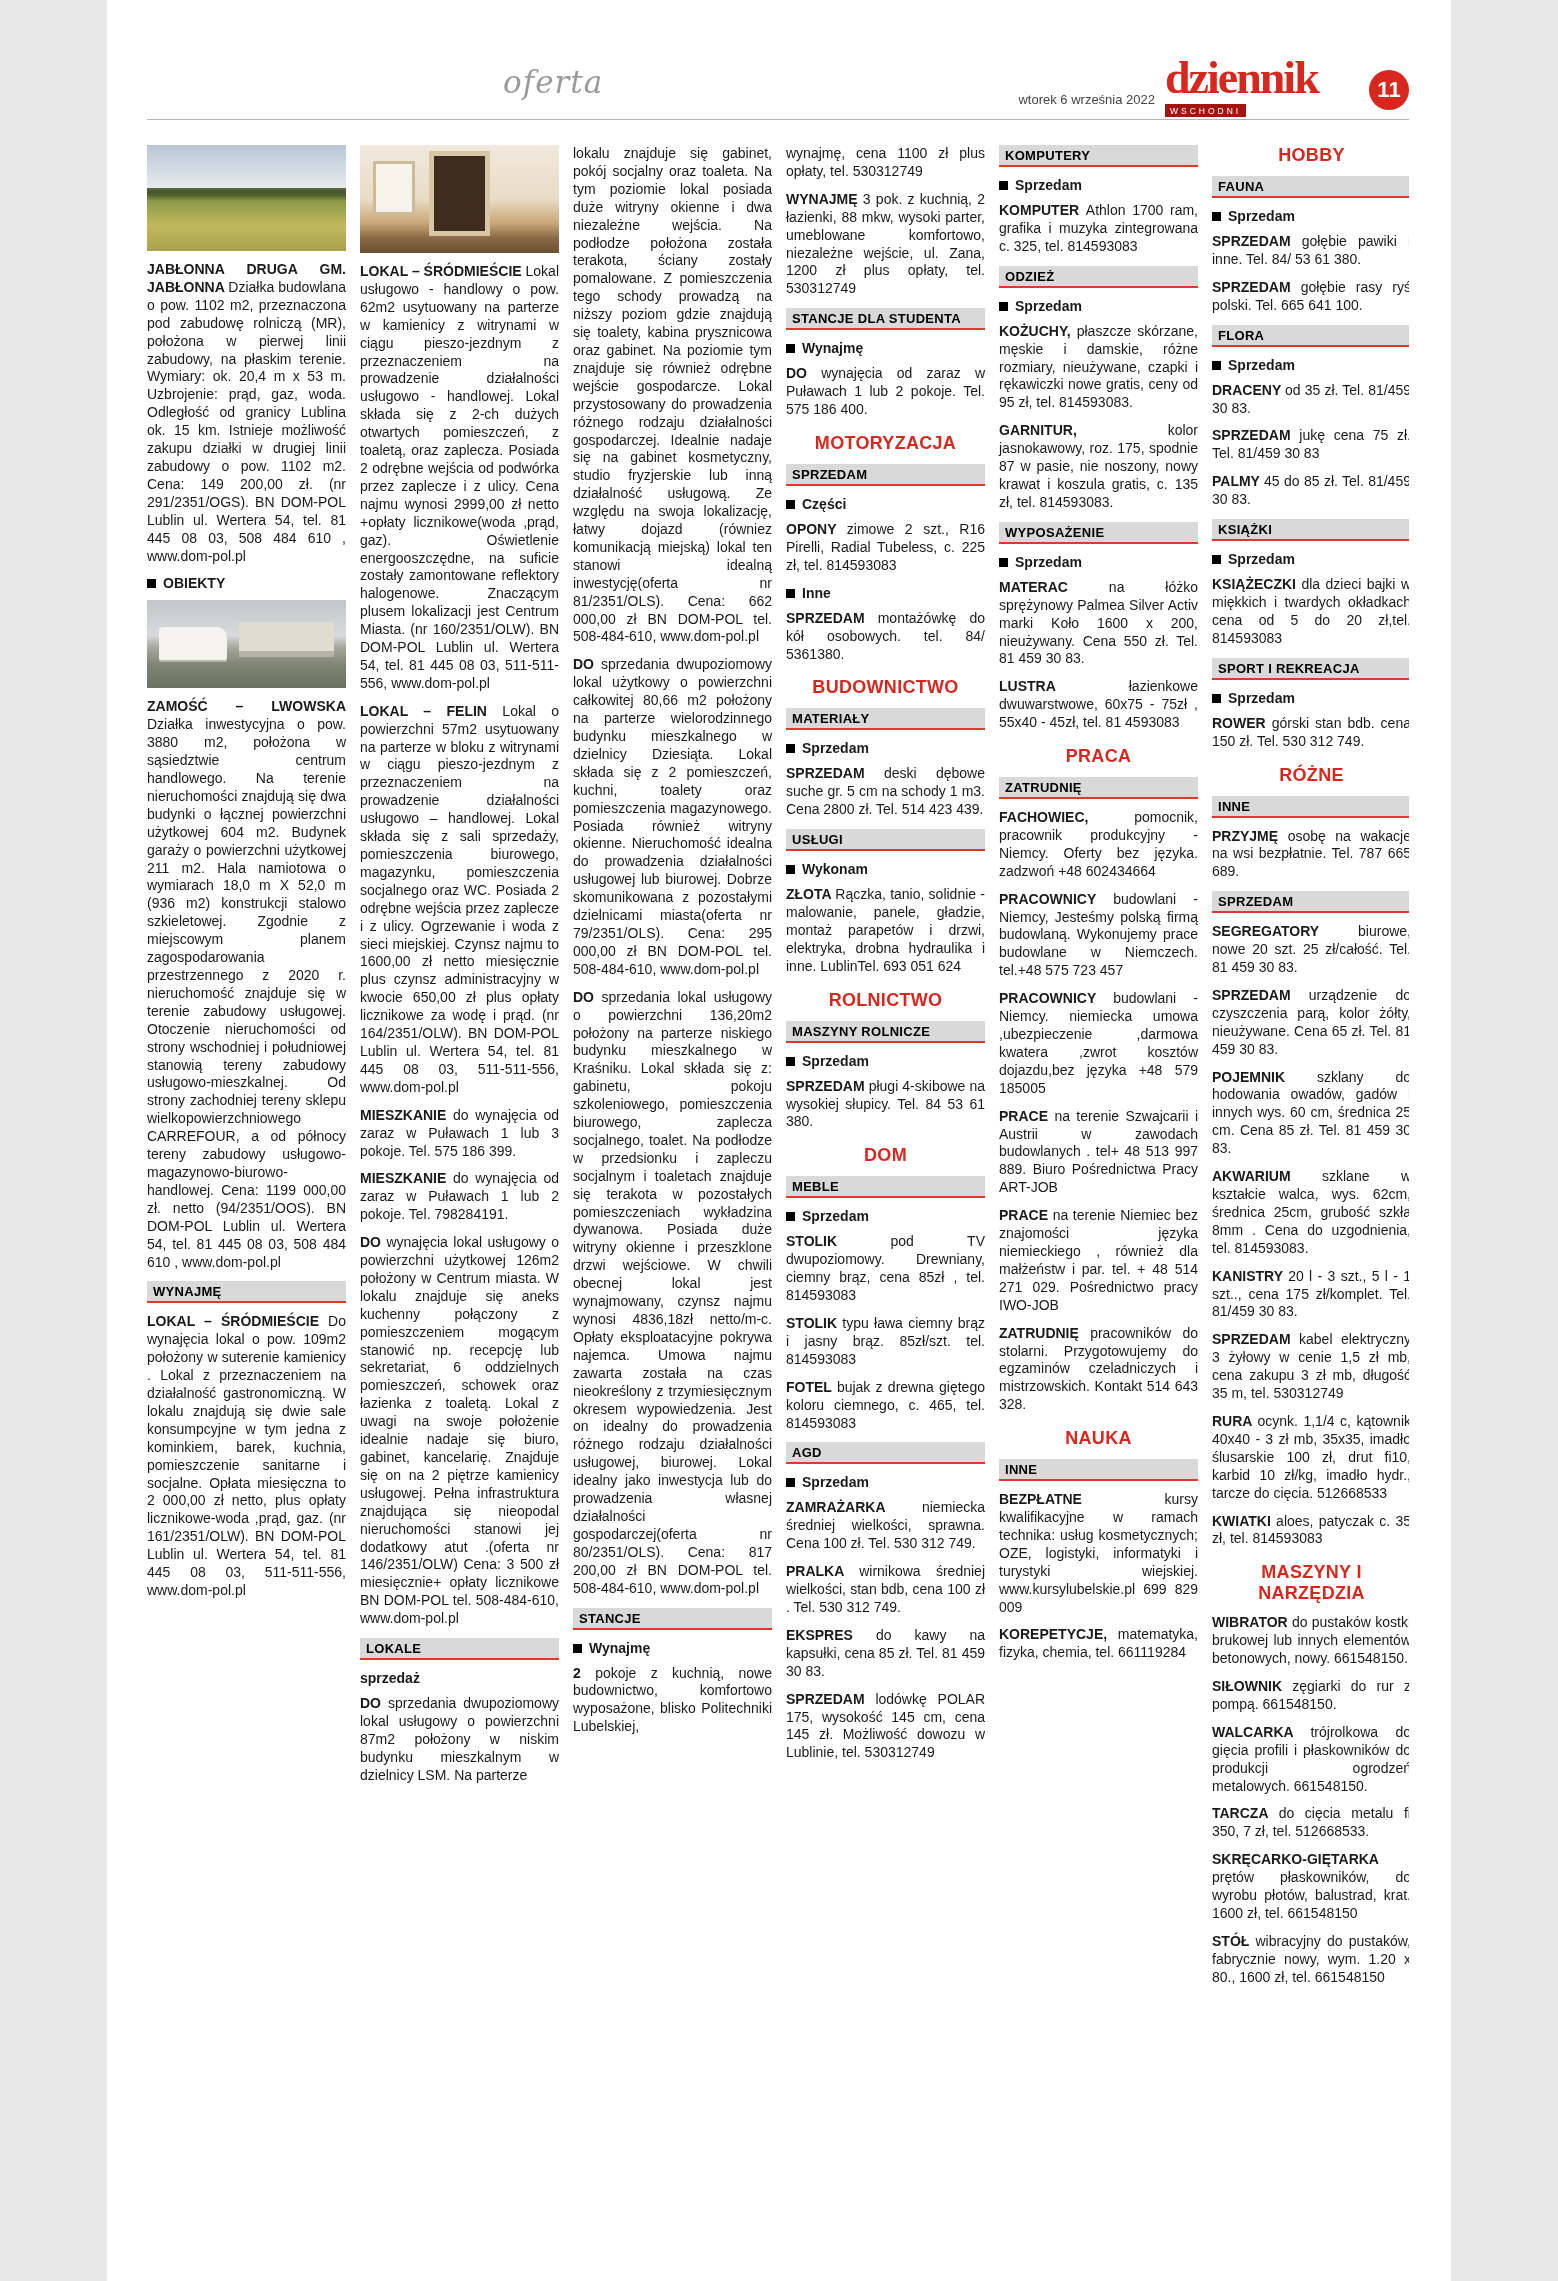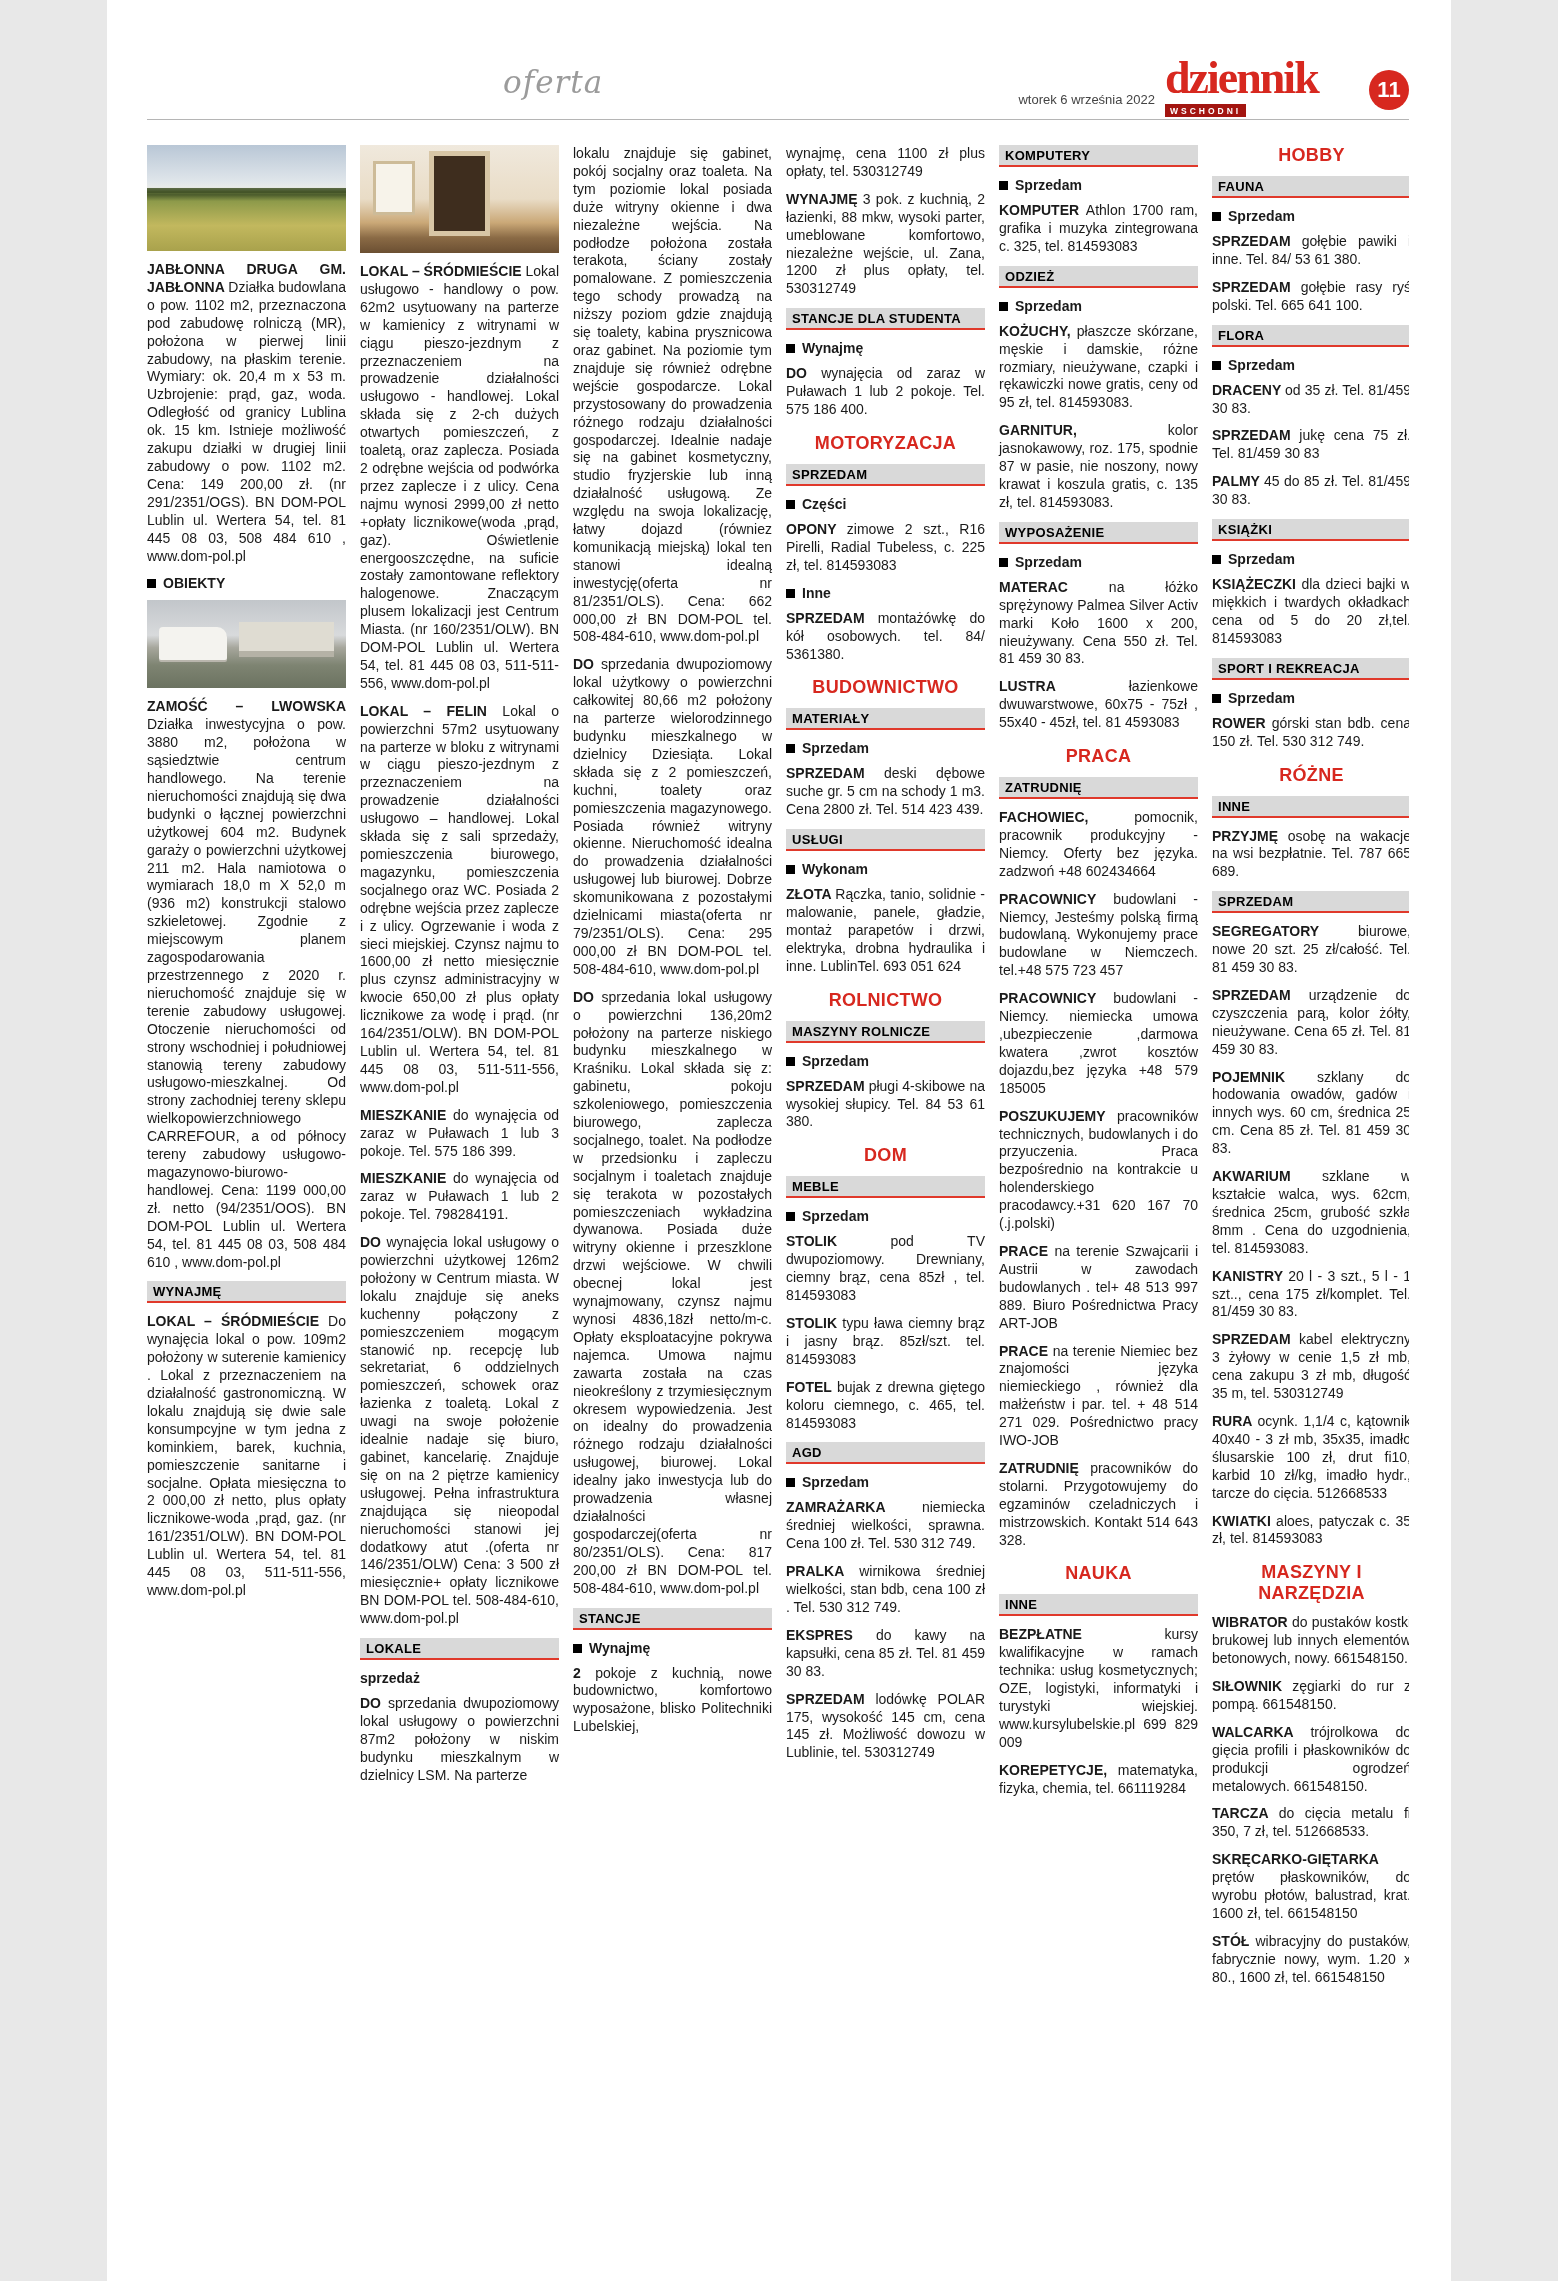--- a/index.html
+++ b/index.html
@@ -24,21 +24,21 @@
   }
   .logo { position:absolute; left:1058px; top:56px; width:200px; text-align:left; }
   .logo-title {
     display:block;
     font-family:"Liberation Serif", serif; font-weight:bold;
     font-size:46px; line-height:0.95; color:#d7281f; letter-spacing:-2px;
   }
   .logo-sub {
     display:inline-block; margin-top:-7px;
     background:#a31510; color:#ffffff;
-    font-size:8.5px; font-weight:bold; letter-spacing:3px; padding:2px 5px 1px;
+    font-size:8.5px; font-weight:normal; letter-spacing:3px; padding:2px 5px 1px;
   }
   .pageno {
     position:absolute; left:1262px; top:70px; width:40px; height:40px;
     border-radius:50%; background:#d7281f; color:#fff;
     font-weight:bold; font-size:22px;
     display:flex; align-items:center; justify-content:center;
   }
   .rule { position:absolute; left:40px; top:119px; width:1262px; border-top:1.5px solid #b5b5b5; }
 
   
@@ -203,21 +203,20 @@
         <p class="ad"><b>GARNITUR, </b>kolor jasnokawowy, roz. 175, spodnie 87 w pasie, nie noszony, nowy krawat i koszula gratis, c. 135 zł, tel. 814593083.</p>
         <div class="bar">WYPOSAŻENIE</div>
         <div class="sub"><span class="sq"></span>Sprzedam</div>
         <p class="ad"><b>MATERAC </b>na łóżko sprężynowy Palmea Silver Activ marki Koło 1600 x 200, nieużywany. Cena 550 zł. Tel. 81 459 30 83.</p>
         <p class="ad"><b>LUSTRA </b>łazienkowe dwuwarstwowe, 60x75 - 75zł , 55x40 - 45zł, tel. 81 4593083</p>
         <div class="cat">PRACA</div>
         <div class="bar">ZATRUDNIĘ</div>
         <p class="ad"><b>FACHOWIEC, </b>pomocnik, pracownik produkcyjny - Niemcy. Oferty bez języka. zadzwoń +48 602434664</p>
         <p class="ad"><b>PRACOWNICY </b>budowlani - Niemcy, Jesteśmy polską firmą budowlaną. Wykonujemy prace budowlane w Niemczech. tel.+48 575 723 457</p>
         <p class="ad"><b>PRACOWNICY </b>budowlani - Niemcy. niemiecka umowa ,ubezpieczenie ,darmowa kwatera ,zwrot kosztów dojazdu,bez języka +48 579 185005</p>
-        <p class="ad"><b>POSZUKUJEMY </b>pracowników technicznych, budowlanych i do przyuczenia. Praca bezpośrednio na kontrakcie u holenderskiego pracodawcy.+31 620 167 70 (.j.polski)</p>
         <p class="ad"><b>PRACE </b>na terenie Szwajcarii i Austrii w zawodach budowlanych . tel+ 48 513 997 889. Biuro Pośrednictwa Pracy ART-JOB</p>
         <p class="ad"><b>PRACE </b>na terenie Niemiec bez znajomości języka niemieckiego , również dla małżeństw i par. tel. + 48 514 271 029. Pośrednictwo pracy IWO-JOB</p>
         <p class="ad"><b>ZATRUDNIĘ </b>pracowników do stolarni. Przygotowujemy do egzaminów czeladniczych i mistrzowskich. Kontakt 514 643 328.</p>
         <div class="cat">NAUKA</div>
         <div class="bar">INNE</div>
         <p class="ad"><b>BEZPŁATNE </b>kursy kwalifikacyjne w ramach technika: usług kosmetycznych; OZE, logistyki, informatyki i turystyki wiejskiej. www.kursylubelskie.pl 699 829 009</p>
         <p class="ad"><b>KOREPETYCJE, </b>matematyka, fizyka, chemia, tel. 661119284</p>
       </div>
       <div class="col">
         <div class="cat">HOBBY</div>

